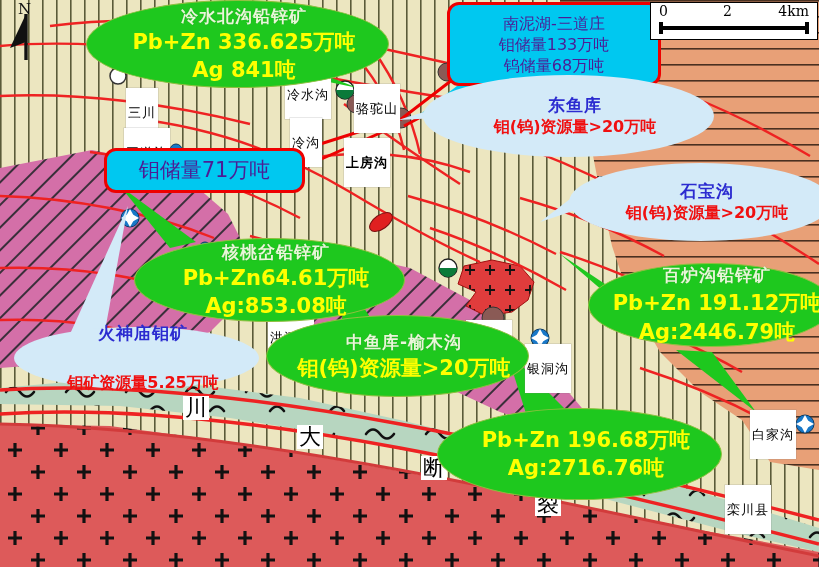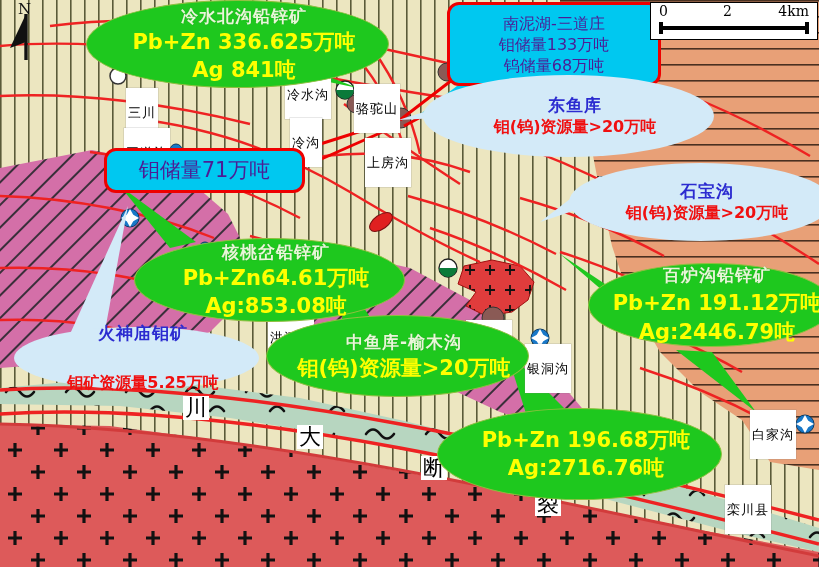--- a/index.html
+++ b/index.html
@@ -279,21 +279,21 @@
       <path d="M 676,350 L 756,412 L 712,352 Z" fill="#1ec81e"></path>
     </g>
   </svg>
 
   <div id="places">
       <div class="place" style="left: 126px; top: 88px;">三川</div>
       <div class="place" style="left: 124px; top: 128px;">三道沟</div>
       <div class="place" style="left: 285px; top: 70px;">冷水沟</div>
       <div class="place" style="left: 290px; top: 118px;">冷沟</div>
       <div class="place" style="left: 354px; top: 84px;">骆驼山</div>
-      <div class="place" style="left: 365px; top: 138px;">上房沟</div>
+      <div class="place" style="left: 344px; top: 138px; font-weight: bold;">上房沟</div>
       <div class="place" style="left: 268px; top: 313px;">洪洞沟</div>
       <div class="place" style="left: 466px; top: 320px;">大王沟</div>
       <div class="place" style="left: 525px; top: 344px; font-family: Liberation Serif, serif;">银洞沟</div>
       <div class="place" style="left: 750px; top: 410px;">白家沟</div>
       <div class="place" style="left: 725px; top: 485px;">栾川县</div>
     </div>
 
   <div id="faultnames">
       <div class="faultchar" style="left: 183px; top: 396px;">川</div>
       <div class="faultchar" style="left: 297px; top: 425px;">大</div>

